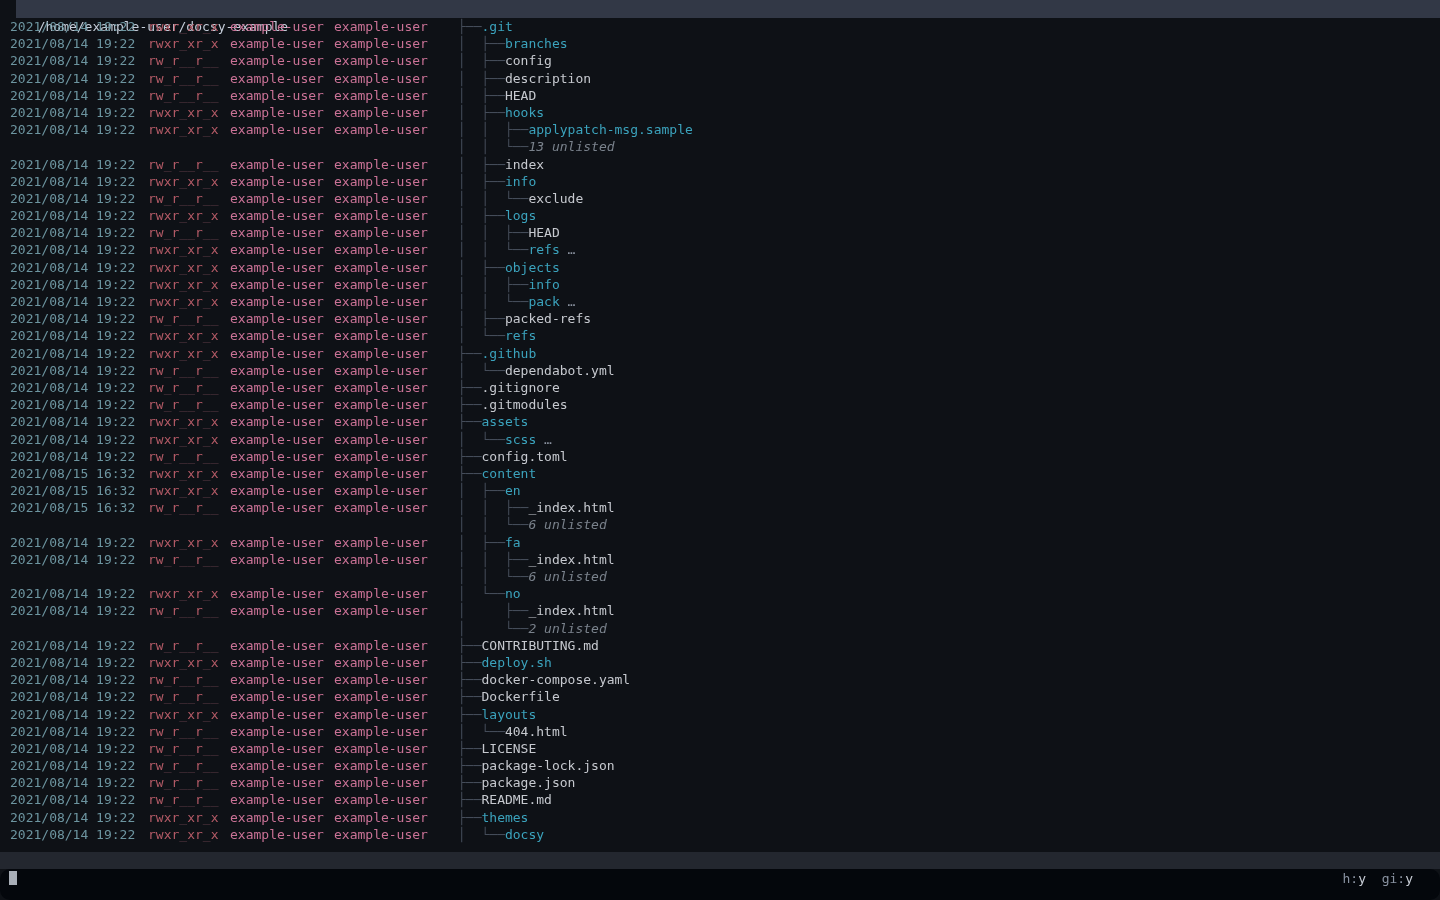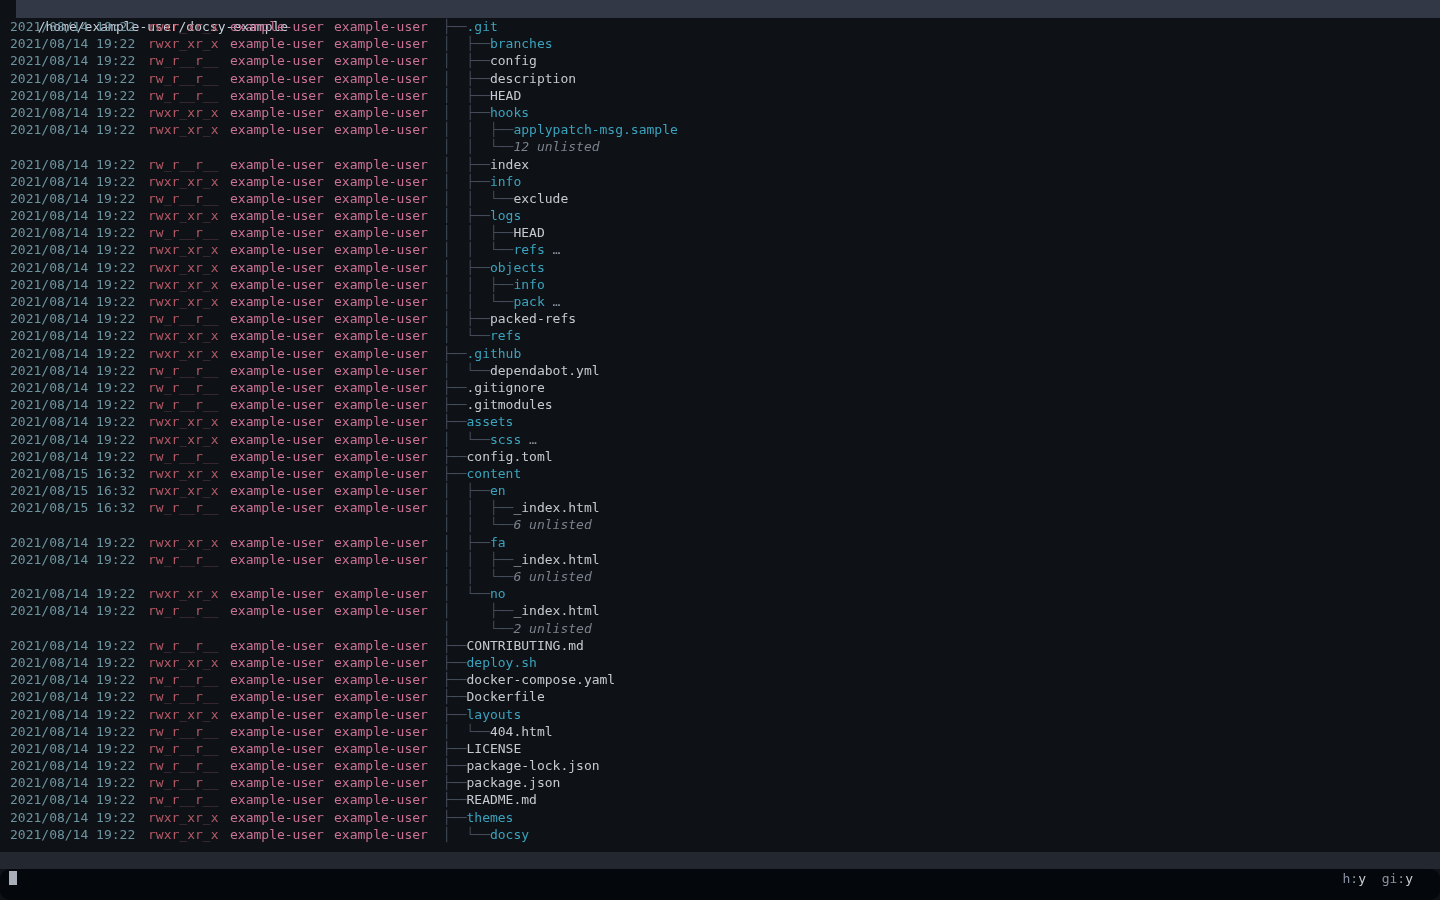--- a/index.html
+++ b/index.html
@@ -48,21 +48,21 @@
   .row{
     position:relative;
     height:17.2px;line-height:17.2px;
     white-space:pre;
   }
   .c-date{position:absolute;left:10px;color:var(--date)}
   .c-perm{position:absolute;left:148px;color:var(--perm)}
   .c-perm .u{color:var(--perm-dim)}
   .c-owner{position:absolute;left:230px;color:var(--owner)}
   .c-group{position:absolute;left:334px;color:var(--owner)}
-  .c-tree{position:absolute;left:443px}
+  .c-tree{position:absolute;left:458px}
   .t-prefix{color:var(--branch)}
   .n-dir{color:var(--dir)}
   .n-exe{color:var(--dir)}
   .n-file{color:var(--file)}
   .n-unlisted{color:var(--unlisted);font-style:italic}
   .t-suffix{color:var(--suffix)}
   .statusbar{
     height:17px;line-height:17px;
     background:var(--statusbar-bg);
     color:var(--statusbar-fg);
@@ -97,21 +97,21 @@
 </div>
 
 <div class="content">
     <div class="row"><span class="c-date">2021/08/14 19:22</span><span class="c-perm"><span>r</span><span>w</span><span>x</span><span>r</span><span class="u">_</span><span>x</span><span>r</span><span class="u">_</span><span>x</span></span><span class="c-owner">example-user</span><span class="c-group">example-user</span><span class="c-tree"><span class="t-prefix">├──</span><span class="n-dir">.git</span></span></div>
     <div class="row"><span class="c-date">2021/08/14 19:22</span><span class="c-perm"><span>r</span><span>w</span><span>x</span><span>r</span><span class="u">_</span><span>x</span><span>r</span><span class="u">_</span><span>x</span></span><span class="c-owner">example-user</span><span class="c-group">example-user</span><span class="c-tree"><span class="t-prefix">│  ├──</span><span class="n-dir">branches</span></span></div>
     <div class="row"><span class="c-date">2021/08/14 19:22</span><span class="c-perm"><span>r</span><span>w</span><span class="u">_</span><span>r</span><span class="u">_</span><span class="u">_</span><span>r</span><span class="u">_</span><span class="u">_</span></span><span class="c-owner">example-user</span><span class="c-group">example-user</span><span class="c-tree"><span class="t-prefix">│  ├──</span><span class="n-file">config</span></span></div>
     <div class="row"><span class="c-date">2021/08/14 19:22</span><span class="c-perm"><span>r</span><span>w</span><span class="u">_</span><span>r</span><span class="u">_</span><span class="u">_</span><span>r</span><span class="u">_</span><span class="u">_</span></span><span class="c-owner">example-user</span><span class="c-group">example-user</span><span class="c-tree"><span class="t-prefix">│  ├──</span><span class="n-file">description</span></span></div>
     <div class="row"><span class="c-date">2021/08/14 19:22</span><span class="c-perm"><span>r</span><span>w</span><span class="u">_</span><span>r</span><span class="u">_</span><span class="u">_</span><span>r</span><span class="u">_</span><span class="u">_</span></span><span class="c-owner">example-user</span><span class="c-group">example-user</span><span class="c-tree"><span class="t-prefix">│  ├──</span><span class="n-file">HEAD</span></span></div>
     <div class="row"><span class="c-date">2021/08/14 19:22</span><span class="c-perm"><span>r</span><span>w</span><span>x</span><span>r</span><span class="u">_</span><span>x</span><span>r</span><span class="u">_</span><span>x</span></span><span class="c-owner">example-user</span><span class="c-group">example-user</span><span class="c-tree"><span class="t-prefix">│  ├──</span><span class="n-dir">hooks</span></span></div>
     <div class="row"><span class="c-date">2021/08/14 19:22</span><span class="c-perm"><span>r</span><span>w</span><span>x</span><span>r</span><span class="u">_</span><span>x</span><span>r</span><span class="u">_</span><span>x</span></span><span class="c-owner">example-user</span><span class="c-group">example-user</span><span class="c-tree"><span class="t-prefix">│  │  ├──</span><span class="n-exe">applypatch-msg.sample</span></span></div>
-    <div class="row"><span class="c-tree"><span class="t-prefix">│  │  └──</span><span class="n-unlisted">12 unlisted</span></span></div>
+    <div class="row"><span class="c-tree"><span class="t-prefix">│  │  └──</span><span class="n-unlisted">13 unlisted</span></span></div>
     <div class="row"><span class="c-date">2021/08/14 19:22</span><span class="c-perm"><span>r</span><span>w</span><span class="u">_</span><span>r</span><span class="u">_</span><span class="u">_</span><span>r</span><span class="u">_</span><span class="u">_</span></span><span class="c-owner">example-user</span><span class="c-group">example-user</span><span class="c-tree"><span class="t-prefix">│  ├──</span><span class="n-file">index</span></span></div>
     <div class="row"><span class="c-date">2021/08/14 19:22</span><span class="c-perm"><span>r</span><span>w</span><span>x</span><span>r</span><span class="u">_</span><span>x</span><span>r</span><span class="u">_</span><span>x</span></span><span class="c-owner">example-user</span><span class="c-group">example-user</span><span class="c-tree"><span class="t-prefix">│  ├──</span><span class="n-dir">info</span></span></div>
     <div class="row"><span class="c-date">2021/08/14 19:22</span><span class="c-perm"><span>r</span><span>w</span><span class="u">_</span><span>r</span><span class="u">_</span><span class="u">_</span><span>r</span><span class="u">_</span><span class="u">_</span></span><span class="c-owner">example-user</span><span class="c-group">example-user</span><span class="c-tree"><span class="t-prefix">│  │  └──</span><span class="n-file">exclude</span></span></div>
     <div class="row"><span class="c-date">2021/08/14 19:22</span><span class="c-perm"><span>r</span><span>w</span><span>x</span><span>r</span><span class="u">_</span><span>x</span><span>r</span><span class="u">_</span><span>x</span></span><span class="c-owner">example-user</span><span class="c-group">example-user</span><span class="c-tree"><span class="t-prefix">│  ├──</span><span class="n-dir">logs</span></span></div>
     <div class="row"><span class="c-date">2021/08/14 19:22</span><span class="c-perm"><span>r</span><span>w</span><span class="u">_</span><span>r</span><span class="u">_</span><span class="u">_</span><span>r</span><span class="u">_</span><span class="u">_</span></span><span class="c-owner">example-user</span><span class="c-group">example-user</span><span class="c-tree"><span class="t-prefix">│  │  ├──</span><span class="n-file">HEAD</span></span></div>
     <div class="row"><span class="c-date">2021/08/14 19:22</span><span class="c-perm"><span>r</span><span>w</span><span>x</span><span>r</span><span class="u">_</span><span>x</span><span>r</span><span class="u">_</span><span>x</span></span><span class="c-owner">example-user</span><span class="c-group">example-user</span><span class="c-tree"><span class="t-prefix">│  │  └──</span><span class="n-dir">refs</span><span class="t-suffix"> …</span></span></div>
     <div class="row"><span class="c-date">2021/08/14 19:22</span><span class="c-perm"><span>r</span><span>w</span><span>x</span><span>r</span><span class="u">_</span><span>x</span><span>r</span><span class="u">_</span><span>x</span></span><span class="c-owner">example-user</span><span class="c-group">example-user</span><span class="c-tree"><span class="t-prefix">│  ├──</span><span class="n-dir">objects</span></span></div>
     <div class="row"><span class="c-date">2021/08/14 19:22</span><span class="c-perm"><span>r</span><span>w</span><span>x</span><span>r</span><span class="u">_</span><span>x</span><span>r</span><span class="u">_</span><span>x</span></span><span class="c-owner">example-user</span><span class="c-group">example-user</span><span class="c-tree"><span class="t-prefix">│  │  ├──</span><span class="n-dir">info</span></span></div>
     <div class="row"><span class="c-date">2021/08/14 19:22</span><span class="c-perm"><span>r</span><span>w</span><span>x</span><span>r</span><span class="u">_</span><span>x</span><span>r</span><span class="u">_</span><span>x</span></span><span class="c-owner">example-user</span><span class="c-group">example-user</span><span class="c-tree"><span class="t-prefix">│  │  └──</span><span class="n-dir">pack</span><span class="t-suffix"> …</span></span></div>
     <div class="row"><span class="c-date">2021/08/14 19:22</span><span class="c-perm"><span>r</span><span>w</span><span class="u">_</span><span>r</span><span class="u">_</span><span class="u">_</span><span>r</span><span class="u">_</span><span class="u">_</span></span><span class="c-owner">example-user</span><span class="c-group">example-user</span><span class="c-tree"><span class="t-prefix">│  ├──</span><span class="n-file">packed-refs</span></span></div>

